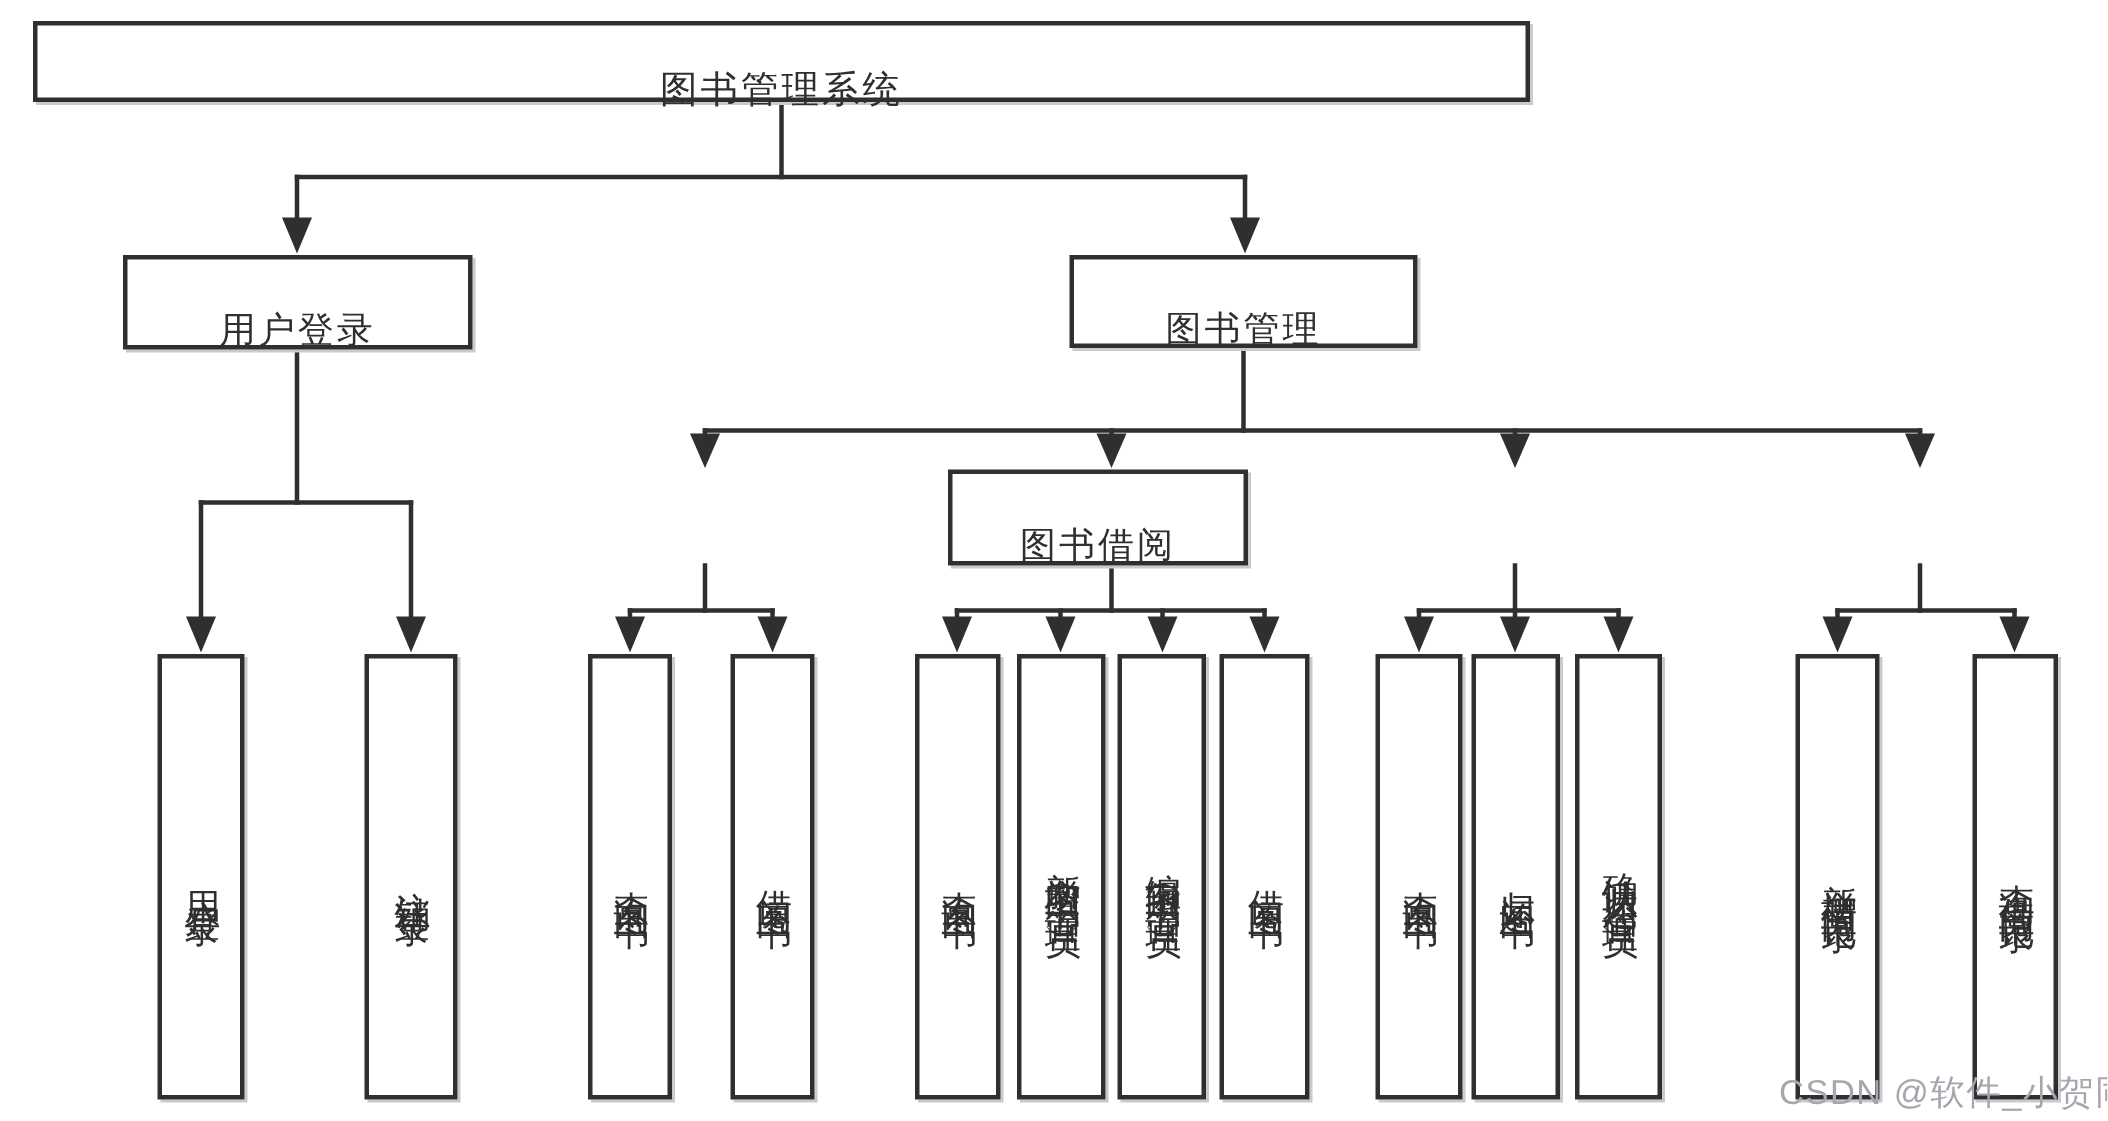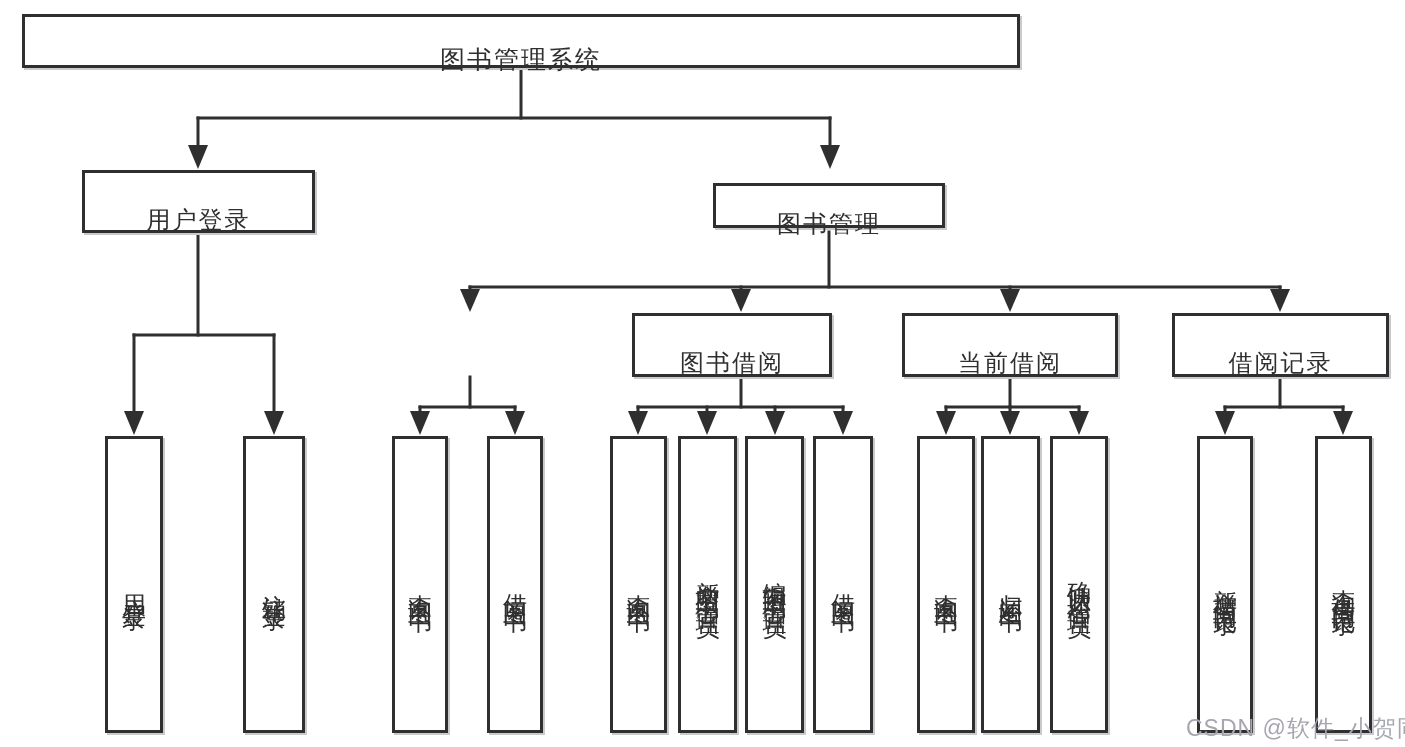--- a/index.html
+++ b/index.html
@@ -127,32 +127,26 @@
     </g>
   </svg>
 
   <div class="node" style="left:22px;top:14px;width:998px;height:54px">
     <span class="h-label root-label">图书管理系统</span>
   </div>
 
   <div class="node" style="left:82px;top:170px;width:233px;height:63px">
     <span class="h-label">用户登录</span>
   </div>
-  <div class="node" style="left:713px;top:183px;width:232px;height:45px">
+  <div class="node" style="left:713px;top:170px;width:232px;height:62px">
     <span class="h-label">图书管理</span>
   </div>
 
   <div class="node" style="left:632px;top:313px;width:200px;height:64px">
     <span class="h-label">图书借阅</span>
-  </div>
-  <div class="node" style="left:902px;top:313px;width:216px;height:64px">
-    <span class="h-label">当前借阅</span>
-  </div>
-  <div class="node" style="left:1172px;top:313px;width:217px;height:64px">
-    <span class="h-label">借阅记录</span>
   </div>
 
   <div class="node" style="left:105px;top:436px;width:58px;height:297px">
     <span class="v-label">用户登录</span>
   </div>
   <div class="node" style="left:243px;top:436px;width:62px;height:297px">
     <span class="v-label">注销登录</span>
   </div>
 
   <div class="node" style="left:392px;top:436px;width:56px;height:297px">

